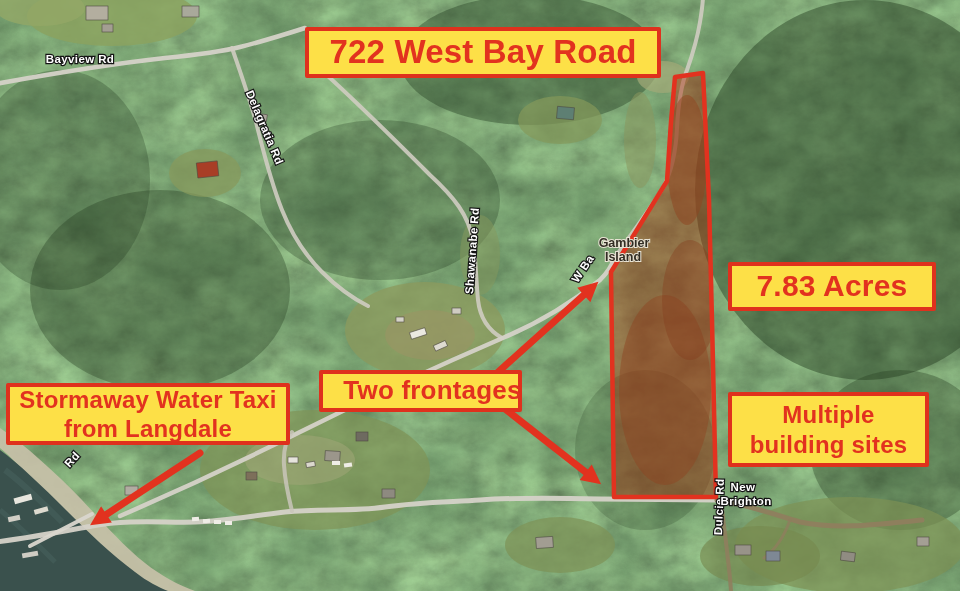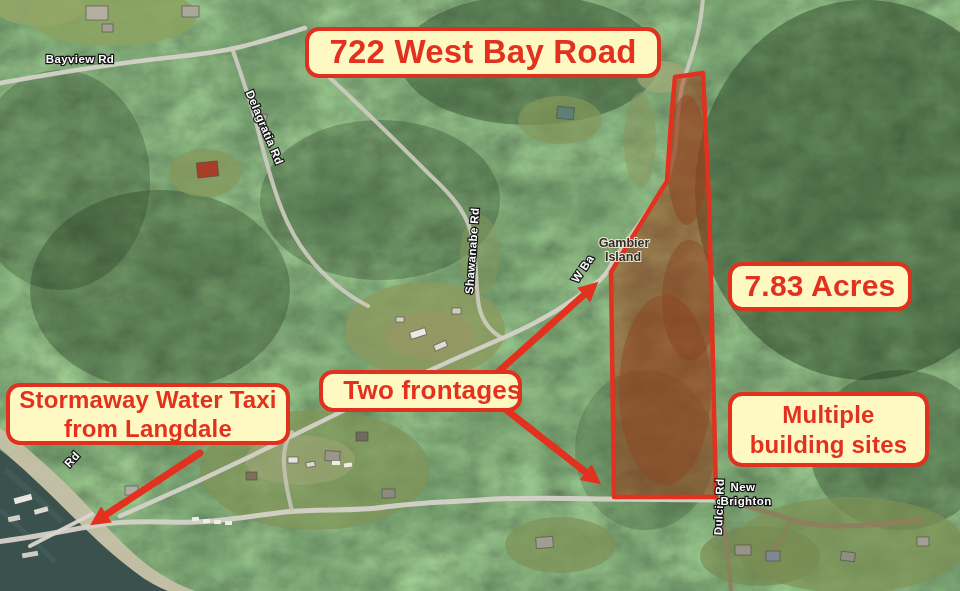--- a/index.html
+++ b/index.html
@@ -1,26 +1,26 @@
 <!DOCTYPE html>
 <html><head>
 <meta charset="utf-8">
 <style>
   html,body{margin:0;padding:0;background:#1c231a;}
   .stage{position:relative;width:960px;height:591px;overflow:hidden;
          font-family:"Liberation Sans",sans-serif;background:#3c5a34;}
   .stage svg{position:absolute;left:0;top:0;}
-  .callout{position:absolute;box-sizing:border-box;background:#fef9c3;
-           border:4px solid #df311d;border-radius:14px;color:#e2321f;
+  .callout{position:absolute;box-sizing:border-box;background:#fde047;
+           border:4px solid #df311d;border-radius:2px;color:#e2321f;
            font-weight:bold;display:flex;flex-direction:column;
            align-items:center;justify-content:center;text-align:center;
            line-height:1.22;letter-spacing:.2px;}
   .callout span{display:block;white-space:nowrap;}
   .title-box{left:305px;top:27px;width:356px;height:51px;font-size:33px;}
-  .acres-box{left:728px;top:262px;width:184px;height:49px;font-size:30px;}
+  .acres-box{left:728px;top:262px;width:208px;height:49px;font-size:30px;}
   .frontages-box{left:319px;top:370px;width:203px;height:42px;font-size:26px;padding-left:24px;}
   .sites-box{left:728px;top:392px;width:201px;height:75px;font-size:24px;}
   .taxi-box{left:6px;top:383px;width:284px;height:62px;font-size:24px;}
   .maplabel{font:bold 11.5px "Liberation Sans",sans-serif;fill:#ffffff;
             stroke:#141414;stroke-width:2.4px;paint-order:stroke;
             letter-spacing:.4px;}
   .placelabel{font:bold 12.5px "Liberation Sans",sans-serif;fill:#322d23;
               stroke:#e8e3d4;stroke-width:2px;paint-order:stroke;}
 </style>
 </head>

